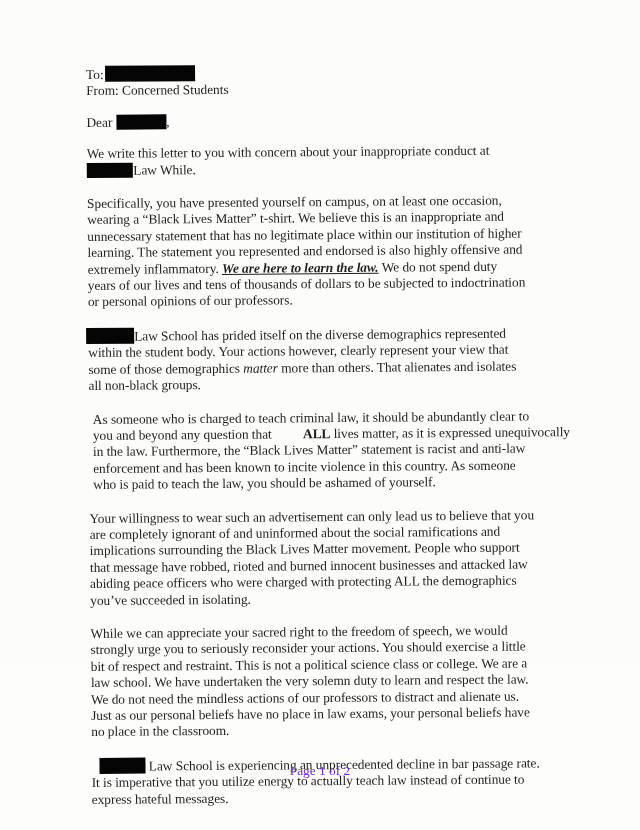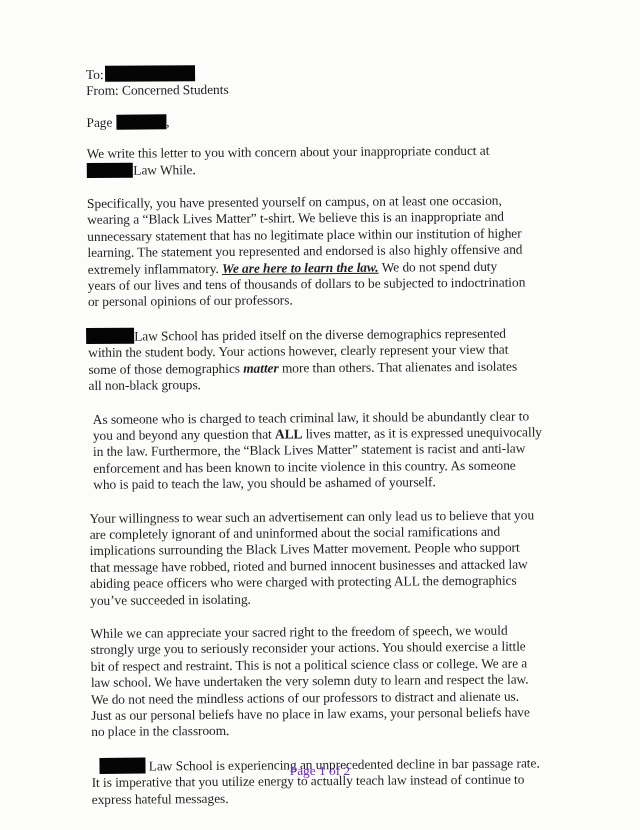--- a/index.html
+++ b/index.html
@@ -45,22 +45,22 @@
     .r-to { width: 90px; height: 16px; margin-left: 1px; }
     .r-dear { width: 50px; height: 15px; margin-left: 4px; }
     .r-school1 { width: 46px; height: 15px; margin-left: -4px; }
     .r-school2 { width: 48px; height: 16px; margin-left: -2px; }
     .r-school3 { width: 46px; height: 16px; margin-left: 8px; }
     .bold-ul-it {
       font-weight: bold;
       font-style: italic;
       text-decoration: underline;
     }
-    .bold { font-weight: bold; }
-    .it { font-style: italic; font-weight: bold; }
+    .bold { font-weight: bold; margin-left: 28px; }
+    .it { font-style: italic; }
     .footer {
       position: absolute;
       left: 0;
       width: 640px;
       top: 763px;
       text-align: center;
       font-size: 13.4px;
       color: #6d28d9;
     }
     .indent1 { padding-left: 4px; }
@@ -69,21 +69,21 @@
 <body>
 
 <div class="page">
   <div class="doc">
 
     <span class="line"><span>To:</span><span class="redact r-to"></span></span>
     <span class="line">From: Concerned Students</span>
 
     <div class="gap-s"></div>
 
-    <span class="line"><span>Page</span><span class="redact r-dear"></span><span>,</span></span>
+    <span class="line"><span>Dear</span><span class="redact r-dear"></span><span>,</span></span>
 
     <div class="gap-s"></div>
 
     <div class="para">
       <span class="line">We write this letter to you with concern about your inappropriate conduct at</span>
       <span class="line"><span>’</span><span class="redact r-school1"></span><span>Law While.</span></span>
     </div>
 
     <div class="gap-m"></div>
 

